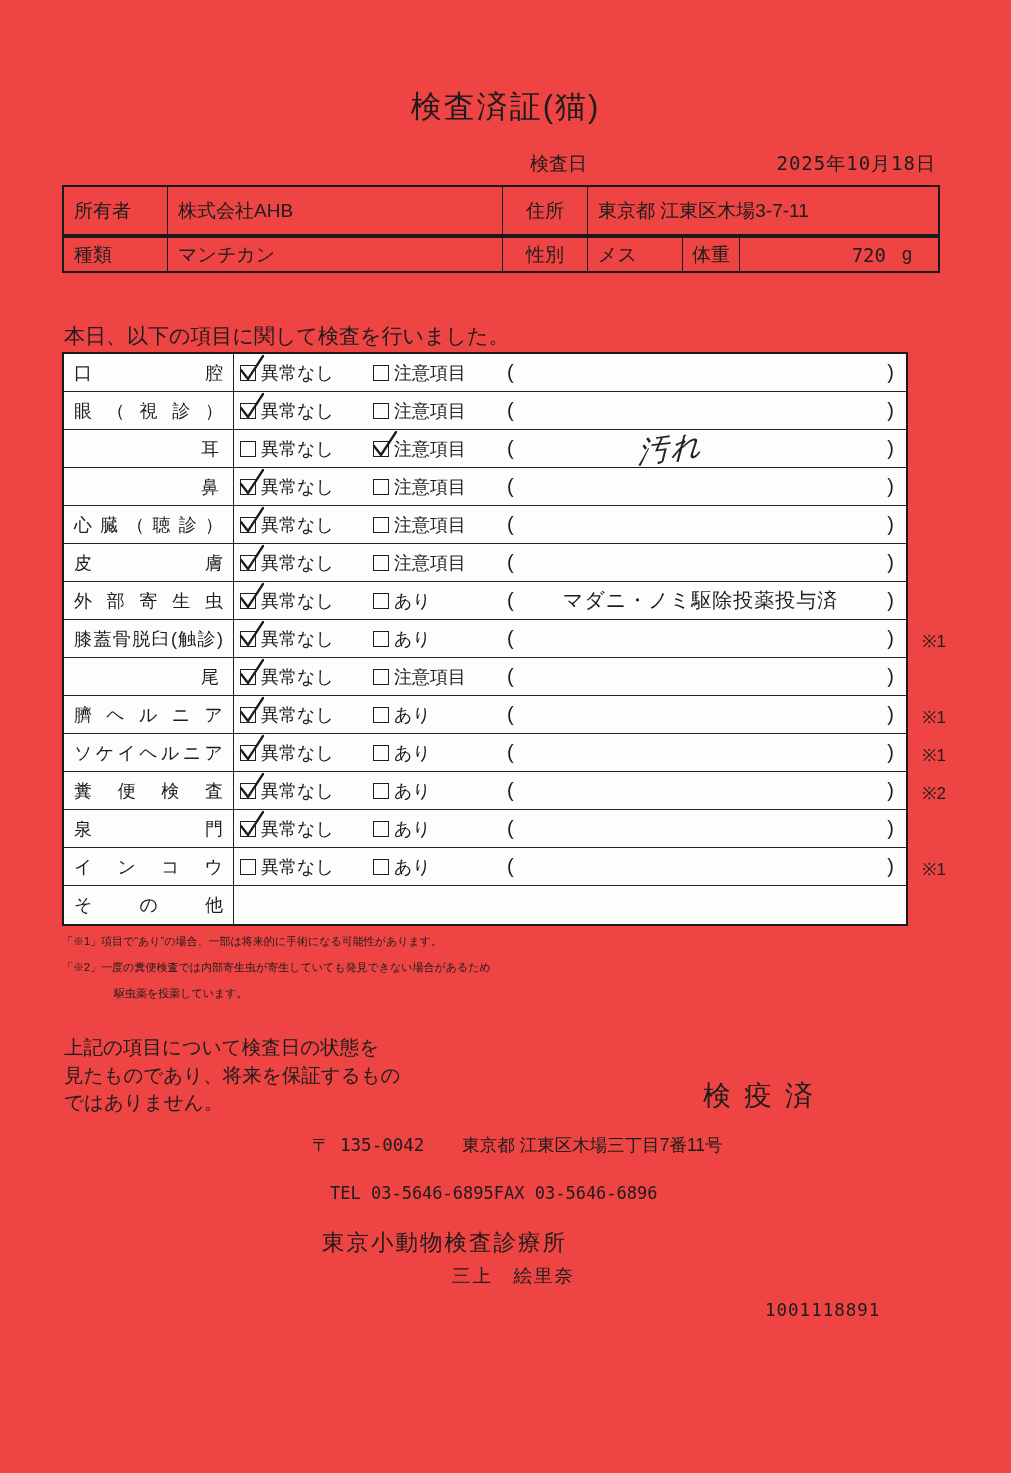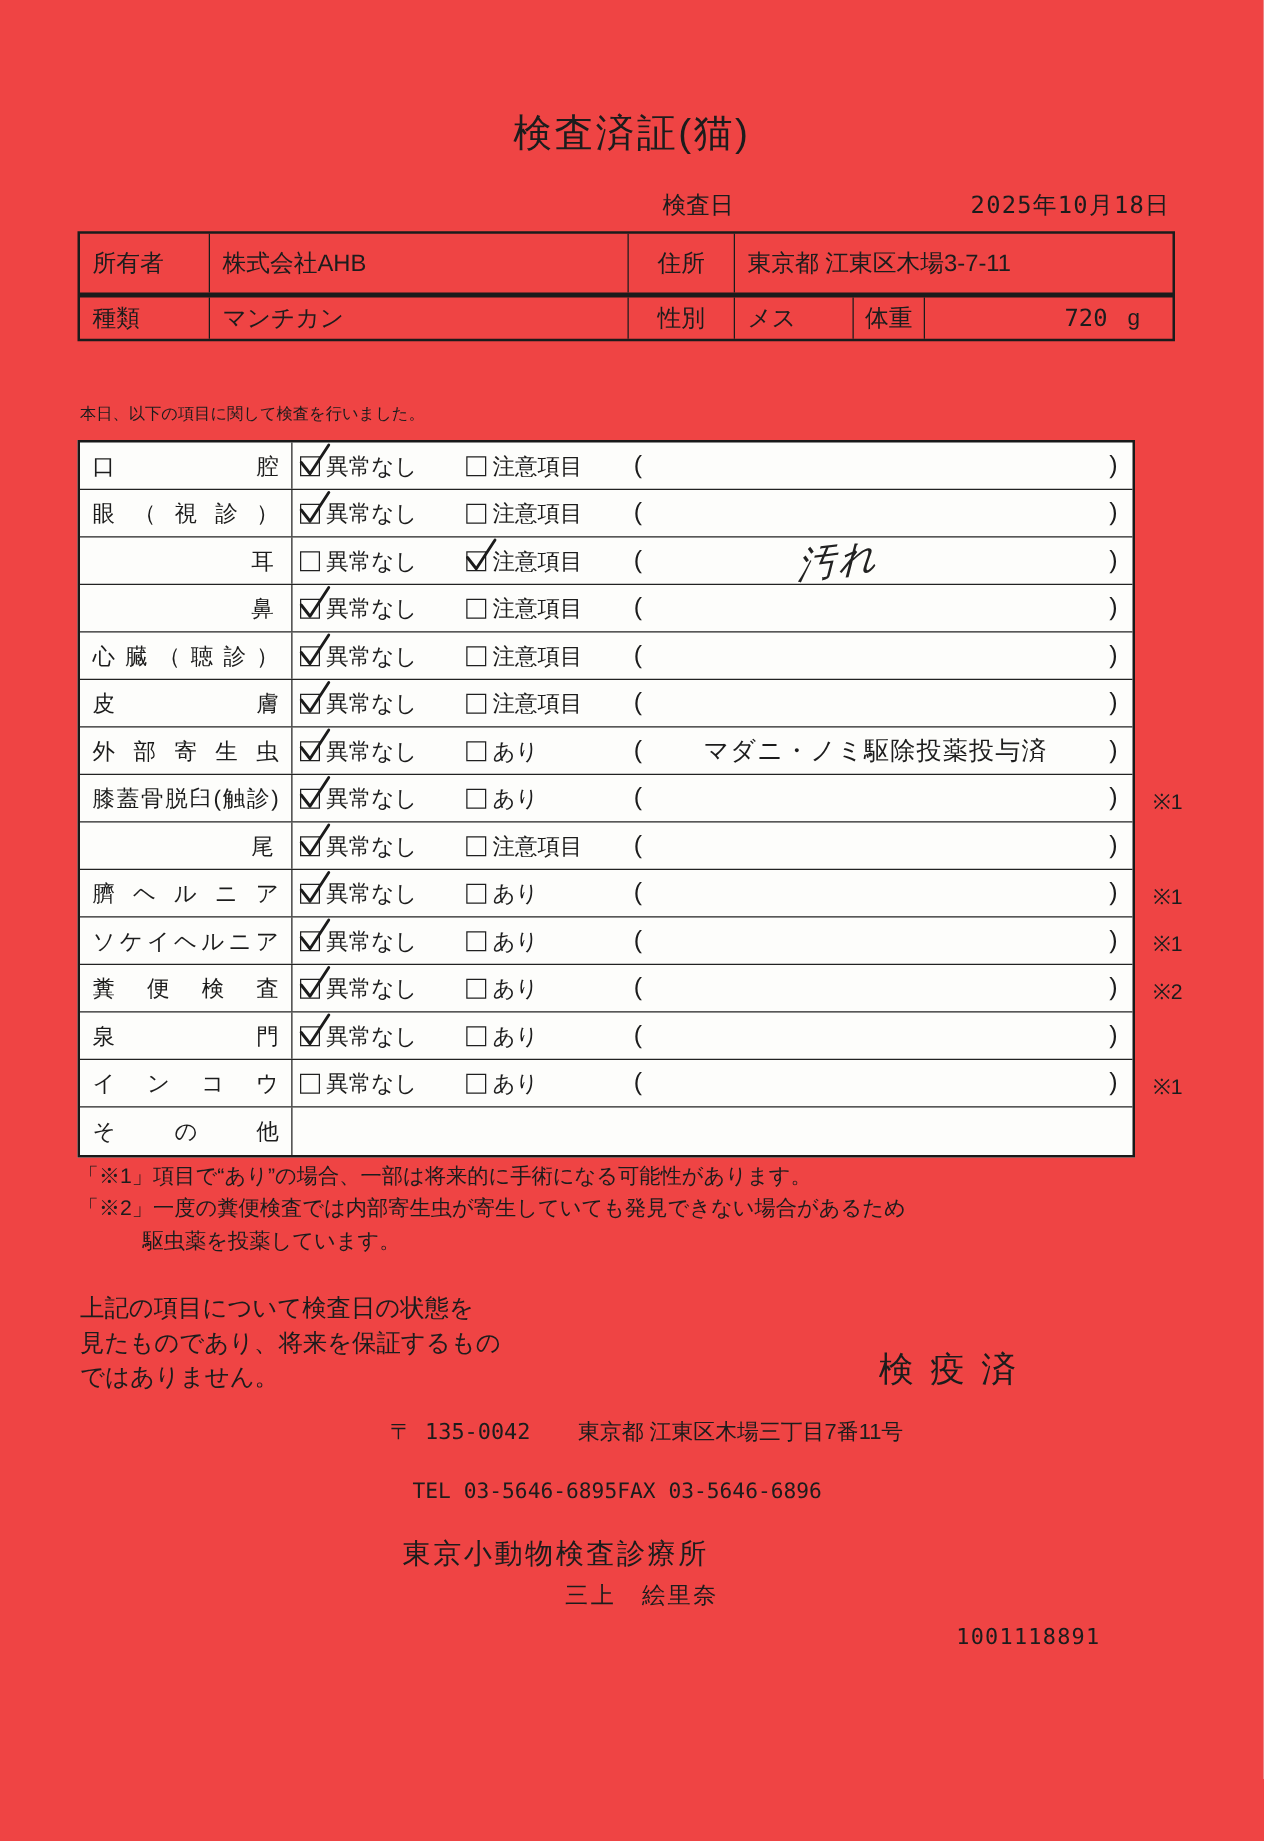--- a/index.html
+++ b/index.html
@@ -32,21 +32,21 @@
   .w-owner { width:103px; }
   .w-ownerval { width:335px; }
   .w-addr { width:85px; }
   .w-addrval { flex:1; }
   .w-sexval { width:95px; }
   .w-weight { width:57px; }
   .w-weightval { flex:1; justify-content:flex-end; padding-right:26px; }
   .w-weightval .unit { margin-left:16px; font-size:18px; }
   .w-noval { flex:1; padding-left:10px; letter-spacing:2px; }
 
-  .intro { position:absolute; left:64px; top:322px; font-size:13px; }
+  .intro { position:absolute; left:64px; top:322px; font-size:21px; }
 
   .exam-table { position:absolute; left:62px; top:352px; width:846px; border:2px solid #191919; background:#fdfdfb; }
   .exam-row { position:relative; display:flex; align-items:center; height:38px; border-bottom:1.5px solid #222; font-size:18px; }
   .exam-row:last-child { border-bottom:none; }
   .cell-label { width:170px; align-self:stretch; display:flex; align-items:center; border-right:1.5px solid #222; padding:0 10px; }
   .cell-label .lab { width:100%; text-align:justify; text-align-last:justify; text-justify:inter-character; }
   .cell-label.single .lab { text-align:right; text-align-last:right; padding-right:4px; }
   .cell-opt { display:flex; align-items:center; padding-left:6px; }
   .cell-opt1 { width:133px; }
   .cell-opt2 { width:132px; }
@@ -55,21 +55,21 @@
   .cb .tick { position:absolute; left:-4px; top:-13px; width:28px; height:30px; overflow:visible; }
   .cell-paren { flex:1; align-self:stretch; display:flex; align-items:center; padding:0 12px 0 8px; }
   .paren { font-size:20px; flex:none; }
   .note { flex:1; text-align:center; font-size:20px; letter-spacing:1px; }
   .note.handwritten {
     font-size:30px; font-style:italic; font-weight:400; letter-spacing:3px;
     transform:rotate(-7deg) skewX(-8deg) translate(-30px,-3px); color:#222;
   }
   .ref { position:absolute; right:-40px; top:9px; font-size:17px; white-space:nowrap; }
 
-  .footnotes { position:absolute; left:62px; top:928px; font-size:17px; line-height:26px; }
+  .footnotes { position:absolute; left:62px; top:928px; font-size:11px; line-height:26px; }
   .footnotes .indent { padding-left:52px; }
 
   .disclaimer { position:absolute; left:64px; top:1034px; font-size:19.5px; line-height:27.5px; white-space:pre-line; }
 
   .stamp { position:absolute; left:703px; top:1077px; font-size:28px; letter-spacing:13px; font-weight:500; }
 
   .addr-line { position:absolute; left:312px; top:1133px; font-size:17.5px; display:flex; gap:38px; }
   .tel-line { position:absolute; left:330px; top:1183px; font-size:17px; display:flex; }
   .clinic-name { position:absolute; left:322px; top:1227px; font-size:22.5px; letter-spacing:2px; }
   .staff-name { position:absolute; left:452px; top:1263px; font-size:18.5px; letter-spacing:2px; }

